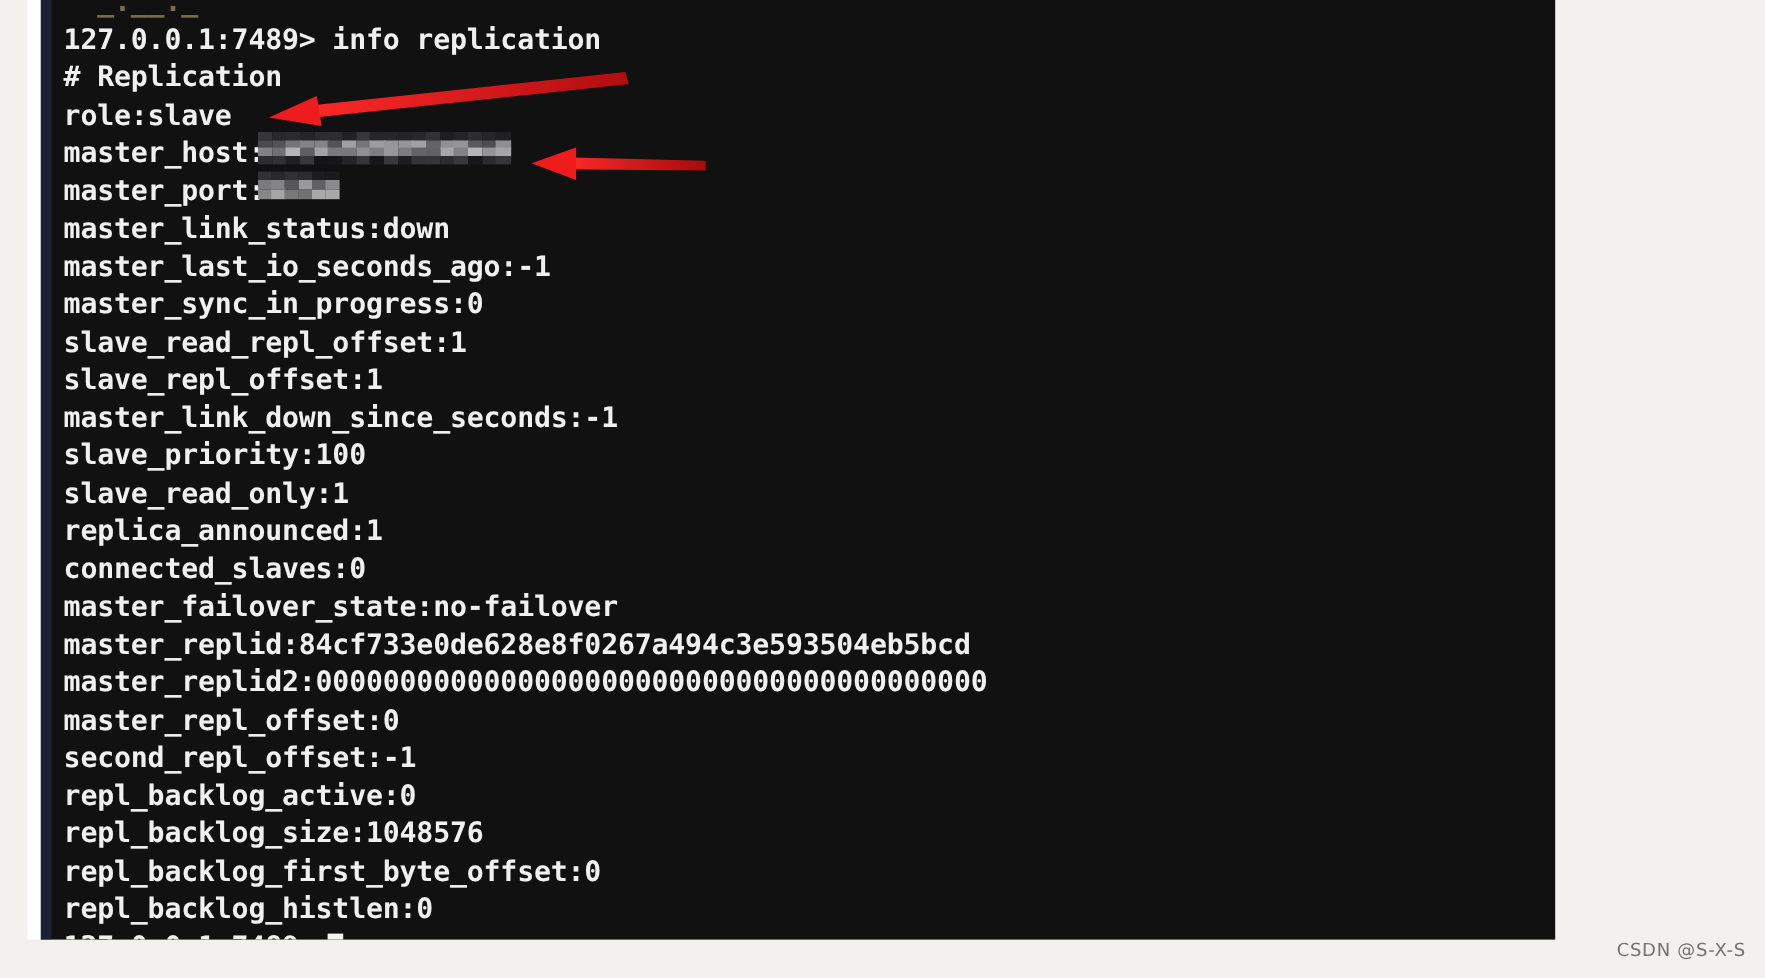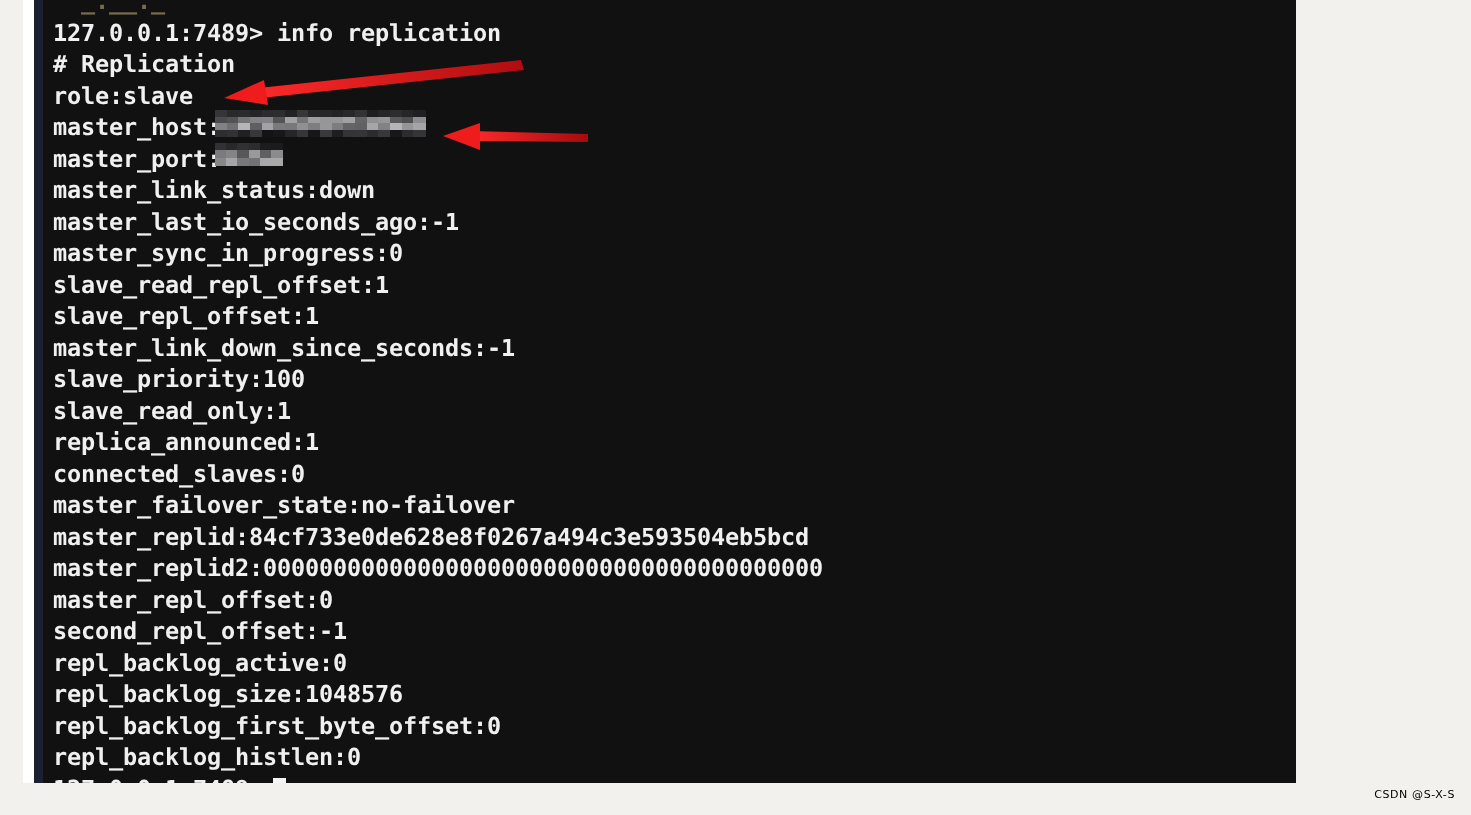--- a/index.html
+++ b/index.html
@@ -118,22 +118,22 @@
     height: 815px;
     pointer-events: none;
   }
 
   
   #watermark {
     position: absolute;
     right: 16px;
     bottom: 14px;
     font-family: "DejaVu Sans", sans-serif;
-    font-size: 11px;
-    color: #000000;
+    font-size: 15px;
+    color: #737373;
     letter-spacing: 0.6px;
     user-select: none;
   }
 </style>
 </head>
 <body>
 
 <div id="page">
 
   <div id="left-white-strip"></div>

